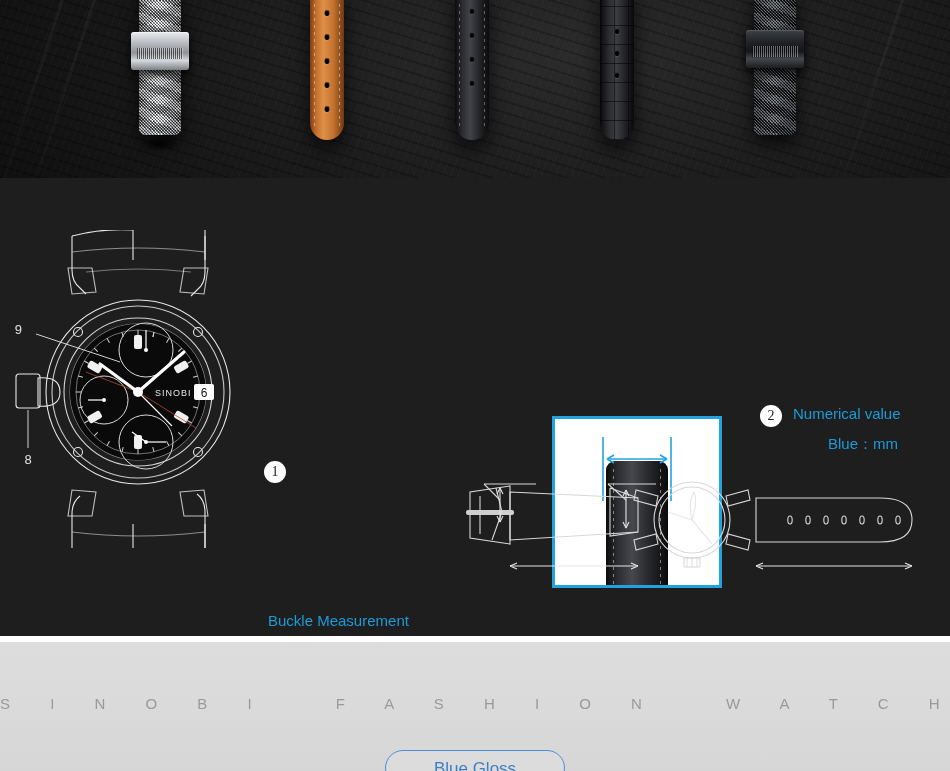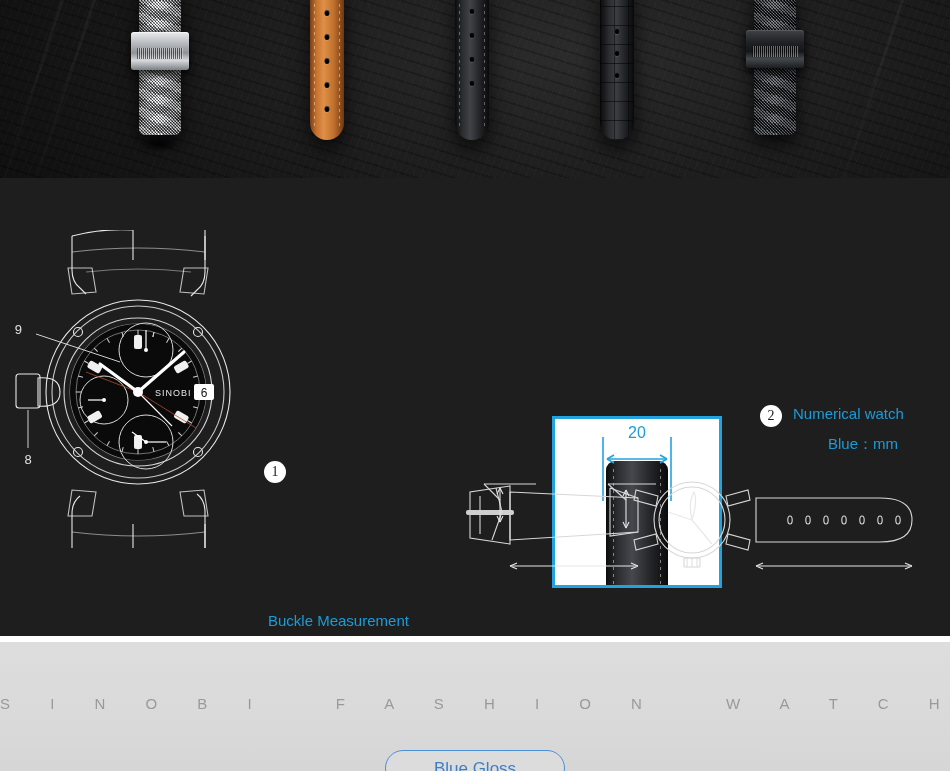--- a/index.html
+++ b/index.html
@@ -431,35 +431,34 @@
       <line x1="218" y1="2" x2="218" y2="22"></line>
       <line x1="224" y1="2" x2="224" y2="22"></line>
       <line x1="230" y1="2" x2="230" y2="22"></line>
     </g>
   </svg>
 
   <div class="label-correct">Buckle Measurement</div>
   <div class="num-badge" style="left:264px; top:283px;">1</div>
 
   <div class="num-badge" style="left:760px; top:227px;">2</div>
-  <div class="label-numerical">Numerical watch</div>
+  <div class="label-numerical">Numerical value</div>
   <div class="label-unit">Blue：mm</div>
 
   <div class="measure-box">
     <div class="mb-strap"></div>
     <svg class="mb-dim" viewBox="0 0 164 166">
       <g stroke="#22a3e0" stroke-width="1.6" fill="none">
         <line x1="48" y1="18" x2="48" y2="82"></line>
         <line x1="116" y1="18" x2="116" y2="82"></line>
         <line x1="52" y1="40" x2="112" y2="40"></line>
         <path d="M52 40 L59 36 M52 40 L59 44"></path>
         <path d="M112 40 L105 36 M112 40 L105 44"></path>
       </g>
     </svg>
-    <div class="mb-20">20</div>
   </div>
 
   <svg width="470" height="120" viewBox="0 0 470 120" style="position:absolute;left:460px;top:292px;">
     <g fill="none" stroke="#d8d8d8" stroke-width="1.1">
 
       <path d="M10 22 L10 68 L50 74 L50 16 Z"></path>
       <path d="M20 26 L20 64"></path>
       <rect x="6" y="40" width="48" height="5" rx="2" fill="#cfcfcf" stroke="none"></rect>
       <path d="M36 18 L42 42 L32 70"></path>
 

